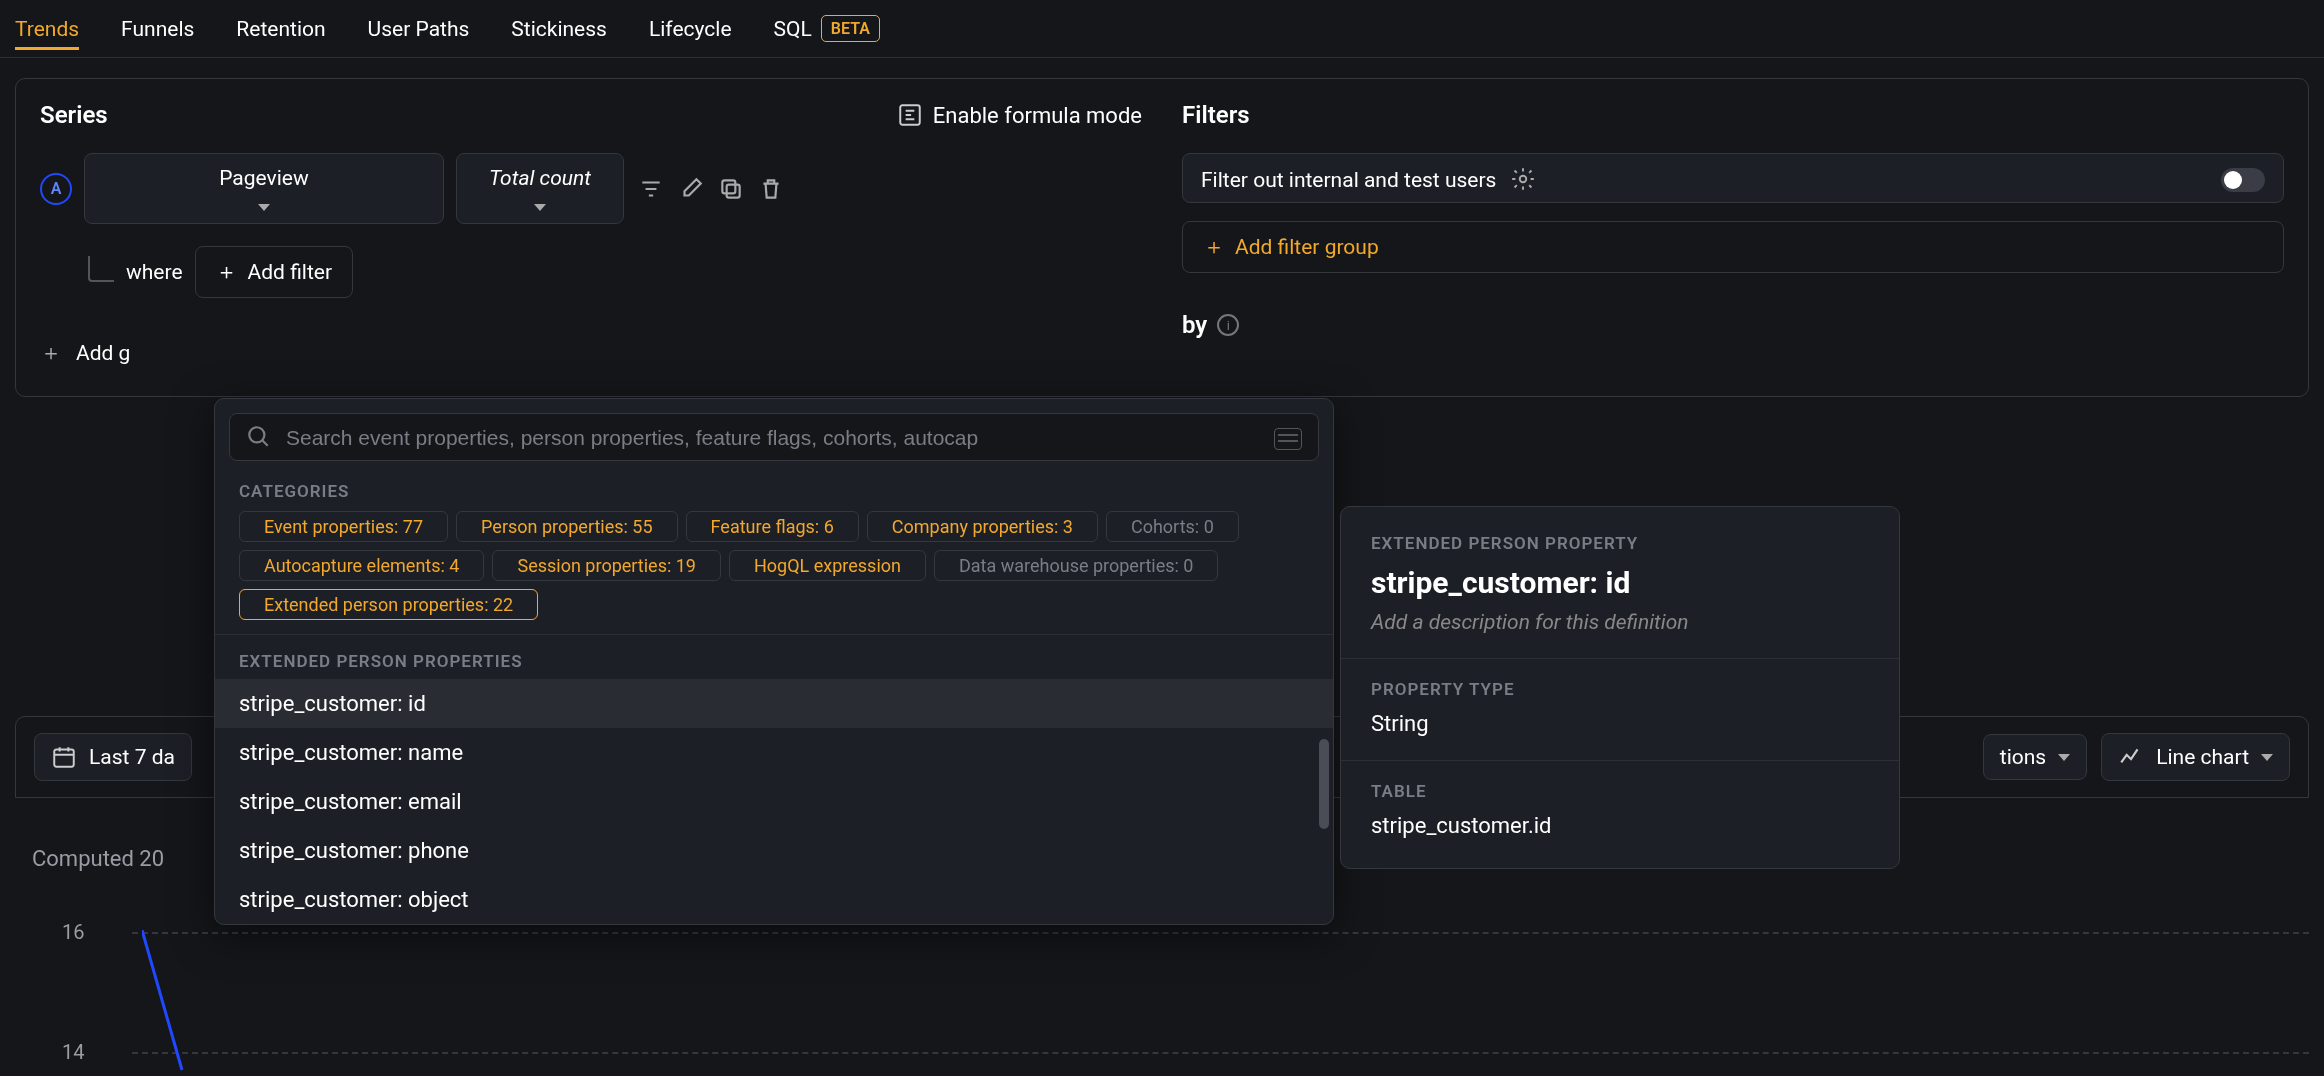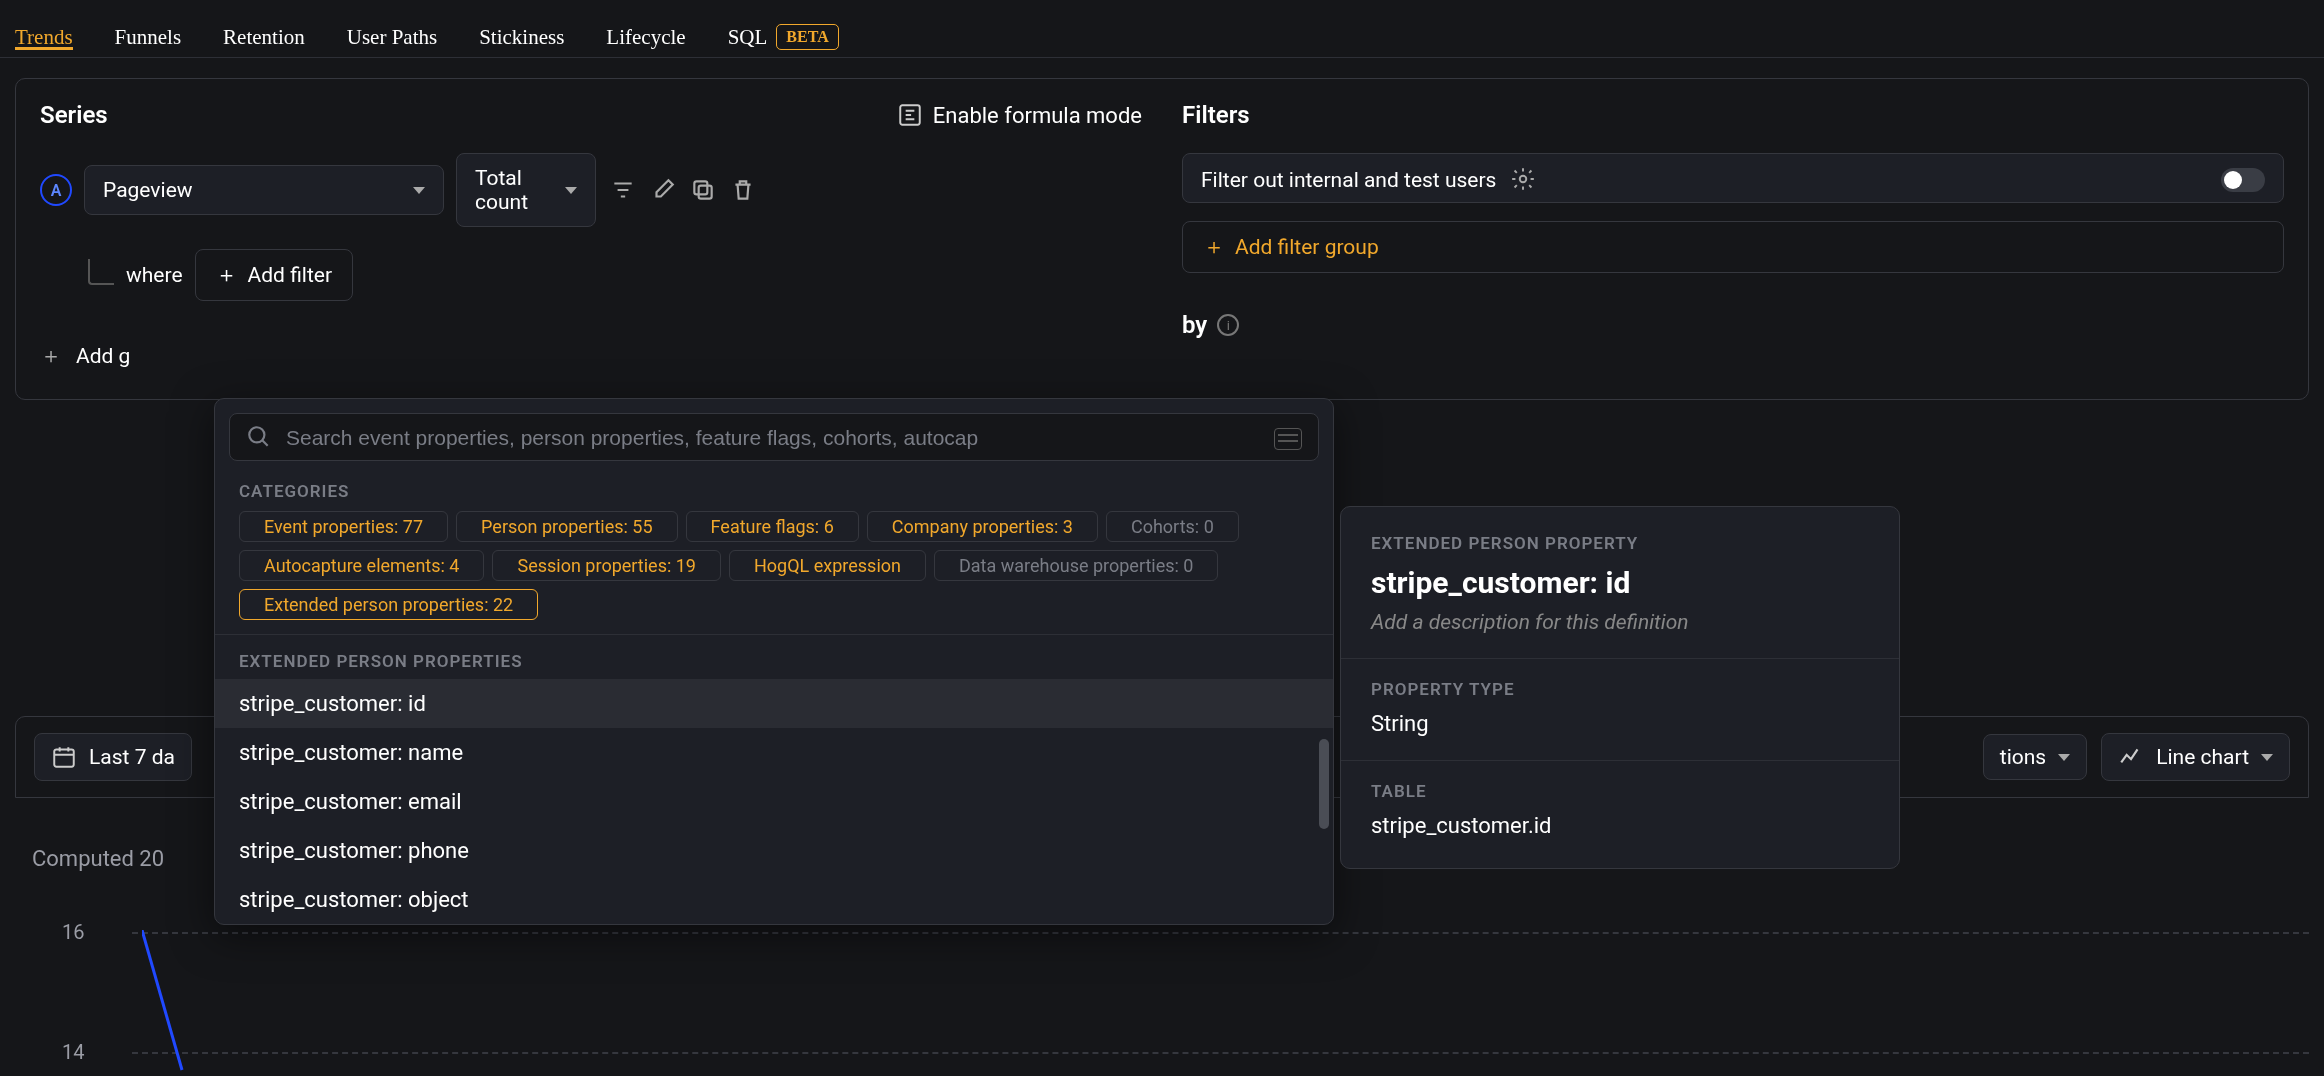--- a/index.html
+++ b/index.html
@@ -19,23 +19,22 @@
   padding: 0 15px;
   border-bottom: 1px solid #2d2f36;
   height: 58px;
   align-items: center;
 }
 .tab {
   color: #fff;
   cursor: pointer;
   height: 42px;
   display: flex;
-  align-items: flex-end;
+  align-items: center;
   position: relative;
-  font-family: Liberation Serif, serif;
 }
 .tab.active {
   color: #f1a82c;
 }
 .tab.active::after {
   content: "";
   position: absolute;
   bottom: 0;
   left: 0;
   right: 0;
@@ -97,23 +96,24 @@
   border: 1px solid #35373e;
   border-radius: 8px;
   padding: 12px 18px;
   display: flex;
   align-items: center;
   justify-content: space-between;
   gap: 14px;
   min-height: 50px;
   font-size: 21px;
   cursor: pointer;
+  flex-direction: column;
 }
 .select-wide { width: 360px; }
-.select-med { width: 140px; }
+.select-med { width: 168px; font-style: italic; }
 .chev-down {
   width: 0; height: 0;
   border-left: 6px solid transparent;
   border-right: 6px solid transparent;
   border-top: 7px solid #aaa;
 }
 .icon-btn-group { display: flex; gap: 10px; align-items: center; }
 .icon-btn { width: 30px; height: 30px; display: flex; align-items: center; justify-content: center; cursor: pointer; color: #aaa; }
 .where-row {
   display: flex;

